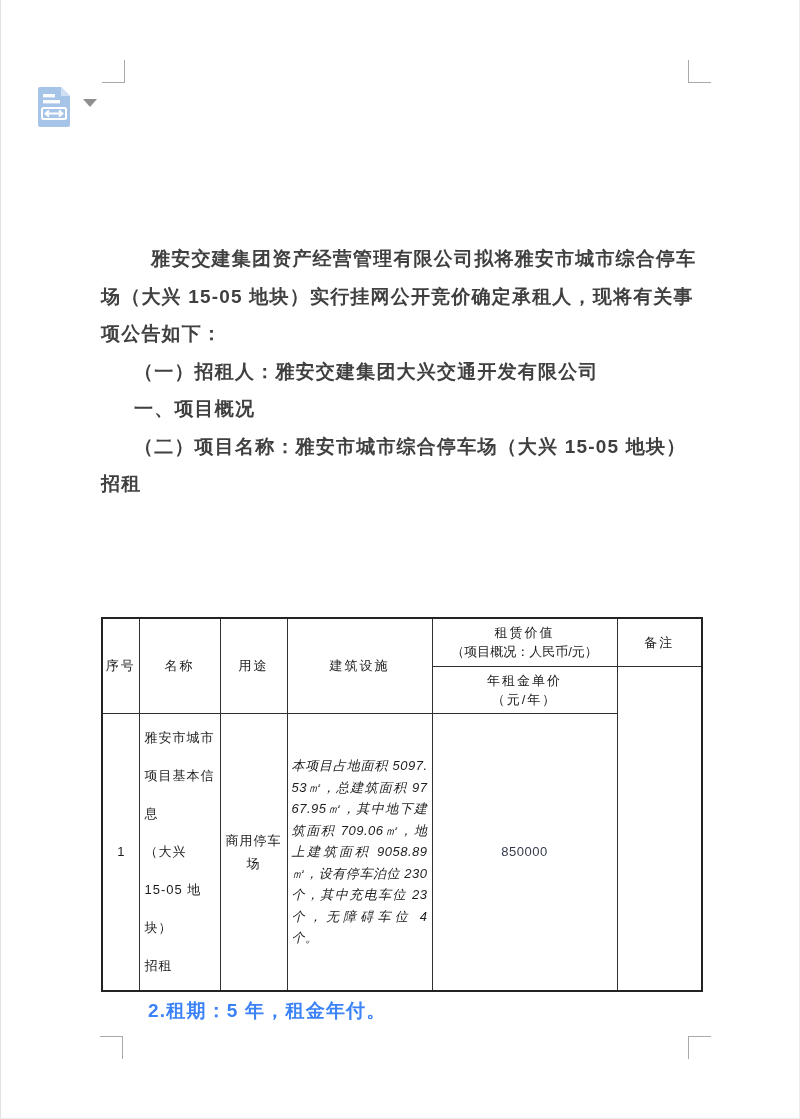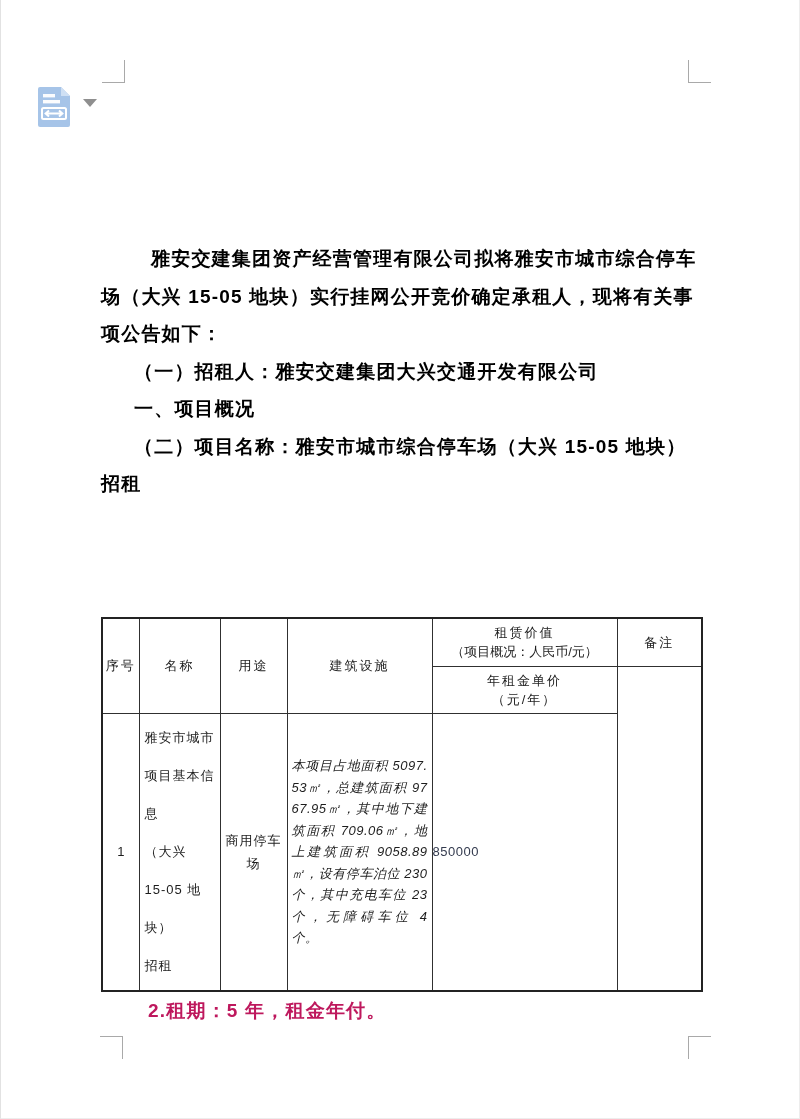--- a/index.html
+++ b/index.html
@@ -30,44 +30,44 @@
   
   .title{
     position:absolute;left:100px;top:83px;width:600px;
     text-align:center;font-weight:700;font-size:26px;line-height:40px;
     letter-spacing:1px;color:#000;
   }
   
   .body-text{
     position:absolute;left:100px;top:240px;width:600px;
     font-size:19px;line-height:37.5px;letter-spacing:1.2px;
-    font-weight:600;color:#000000;
+    font-weight:600;color:#404040;
   }
   .para{text-indent:50px;}
   .para.h{text-indent:33px;font-weight:700;}
   .para.sub{text-indent:33px;}
   
   .close-line{
     position:absolute;left:100px;top:992px;width:600px;
     font-size:19px;line-height:37.5px;letter-spacing:1.2px;
-    font-weight:600;color:#be185d;text-indent:47px;
+    font-weight:600;color:#3b82f6;text-indent:47px;
   }
   
   .tbl-wrap{position:absolute;left:100px;top:617px;width:600px;}
   table{border-collapse:collapse;table-layout:fixed;width:600px;border:2px solid #232323;}
   td{border:1px solid #303030;font-size:13px;color:#1d1d1d;vertical-align:middle;
      padding:0;font-weight:500;overflow:hidden;}
   .c{text-align:center;}
   .hdr{letter-spacing:2px;text-align:center;line-height:19px;}
   .hdr .sm{letter-spacing:0px;}
   tr.r1{height:48px;} tr.r2{height:47px;} tr.r3{height:278px;}
   td.name{padding-left:5px;line-height:38px;letter-spacing:1px;}
   td.use{text-align:center;line-height:23px;letter-spacing:1px;}
   td.fac{padding:4px 4px;line-height:21.5px;text-align:justify;word-break:break-all;letter-spacing:0.5px;font-style:italic;}
-  td.rent{letter-spacing:0.5px;color:#333a4e;}
+  td.rent{text-align:center;letter-spacing:0.5px;color:#333a4e;}
 </style>
 </head>
 <body>
 
 <div class="canvas">
 
   <div class="mark tl"></div>
   <div class="mark tr"></div>
   <div class="mark bl"></div>
   <div class="mark br"></div>

